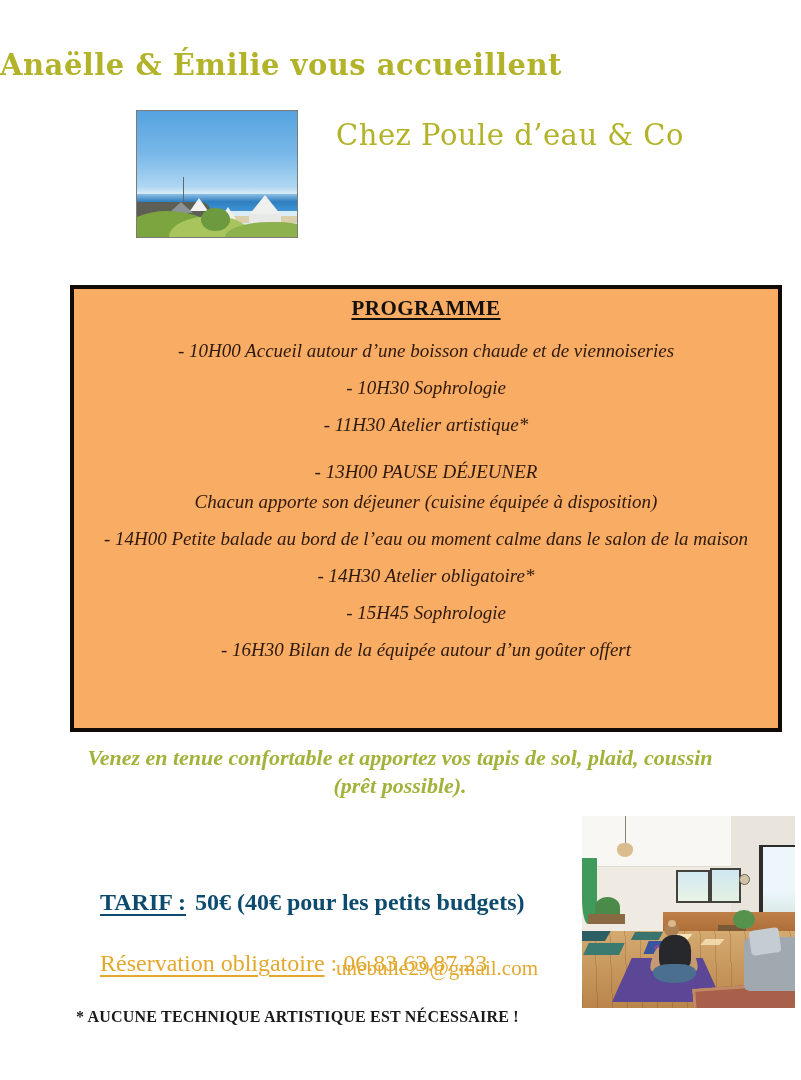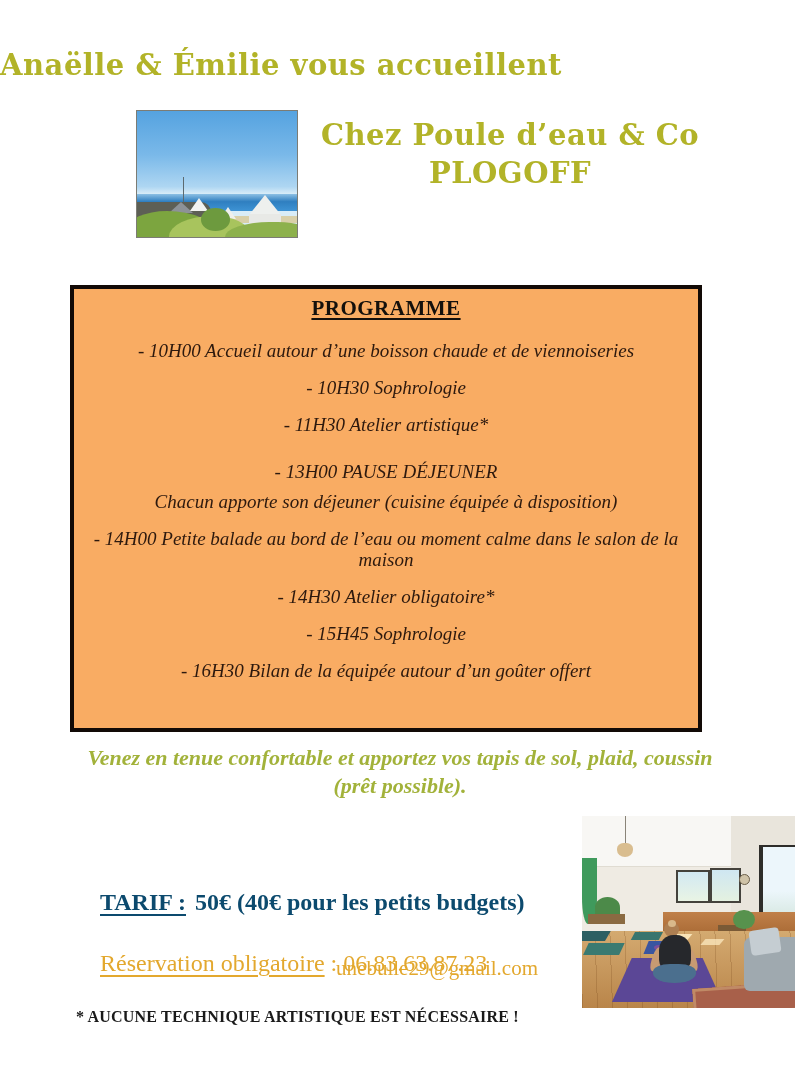--- a/index.html
+++ b/index.html
@@ -9,21 +9,21 @@
   }
 
   
   .main-title {
     position:absolute; left:0; top:48px; width:801px; text-align:left;
     font-family:"DejaVu Serif", serif; font-weight:700; font-size:29px;
     color:#b2b328; letter-spacing:0.5px;
   }
   .venue {
     position:absolute; left:290px; top:116px; width:440px; text-align:center;
-    font-family:"DejaVu Serif", serif; font-weight:700; font-size:29px;
+    font-family:"DejaVu Serif", serif; font-weight:400; font-size:29px;
     color:#b2b328; line-height:1.32; letter-spacing:0.5px;
   }
 
   
   .photo-beach {
     position:absolute; left:136px; top:110px; width:160px; height:126px;
     border:1px solid #7c7c74; overflow:hidden;
     background:linear-gradient(180deg,#55a3e0 0%,#7ab9e9 35%,#aed6f2 60%,#d9edf8 66%);
   }
   .photo-beach div { position:absolute; }
@@ -37,21 +37,21 @@
   .b-house-right { left:70%; top:67%; border-left:16px solid transparent; border-right:16px solid transparent; border-bottom:20px solid #eef0ee; }
   .b-house-right-body { left:70%; top:82%; width:32px; height:12px; background:#e8e9e6; }
   .b-shore { left:58%; top:83%; width:46%; height:6%; background:#d9d0a9; }
   .b-green1{ left:-6%; top:79%; width:55%; height:32%; background:#7ca53f; border-radius:50% 60% 0 0; }
   .b-green2{ left:20%; top:83%; width:50%; height:30%; background:#a8c45d; border-radius:60% 50% 0 0; }
   .b-green4{ left:40%; top:77%; width:18%; height:18%; background:#6d9a3e; border-radius:50%; }
   .b-green3{ left:55%; top:88%; width:55%; height:24%; background:#8db14c; border-radius:50% 40% 0 0; }
 
   
   .prog-box {
-    position:absolute; left:70px; top:285px; width:632px; height:447px;
+    position:absolute; left:70px; top:285px; width:712px; height:447px;
     background:#f9ac63; border:4px solid #120a06; box-sizing:border-box;
     text-align:center; padding:7px 4px 0;
   }
   .prog-title {
     display:inline-block; font-weight:700; font-size:21px; color:#14100c;
     text-decoration:underline; text-underline-offset:3px; letter-spacing:0.5px;
     margin-bottom:19px;
   }
   .p-line {
     font-style:italic; font-weight:500; font-size:19px; color:#2d190e;
@@ -151,21 +151,20 @@
     <div class="tri b-house-right"></div>
     <div class="b-house-right-body"></div>
     <div class="b-green1"></div>
     <div class="b-green2"></div>
     <div class="b-green4"></div>
     <div class="b-green3"></div>
   </div>
 
   <div class="venue">
     <div>Chez Poule d’eau &amp; Co</div>
-    <div>PLOGOFF</div>
   </div>
 
   <div class="prog-box">
     <div><span class="prog-title">PROGRAMME</span></div>
     <div class="p-line">- 10H00 Accueil autour d’une boisson chaude et de viennoiseries</div>
     <div class="p-line">- 10H30 Sophrologie</div>
     <div class="p-line">- 11H30 Atelier artistique*</div>
     <div class="p-line g1">- 13H00 PAUSE DÉJEUNER</div>
     <div class="p-line sub">Chacun apporte son déjeuner (cuisine équipée à disposition)</div>
     <div class="p-line g2">- 14H00 Petite balade au bord de l’eau ou moment calme dans le salon de la maison</div>

